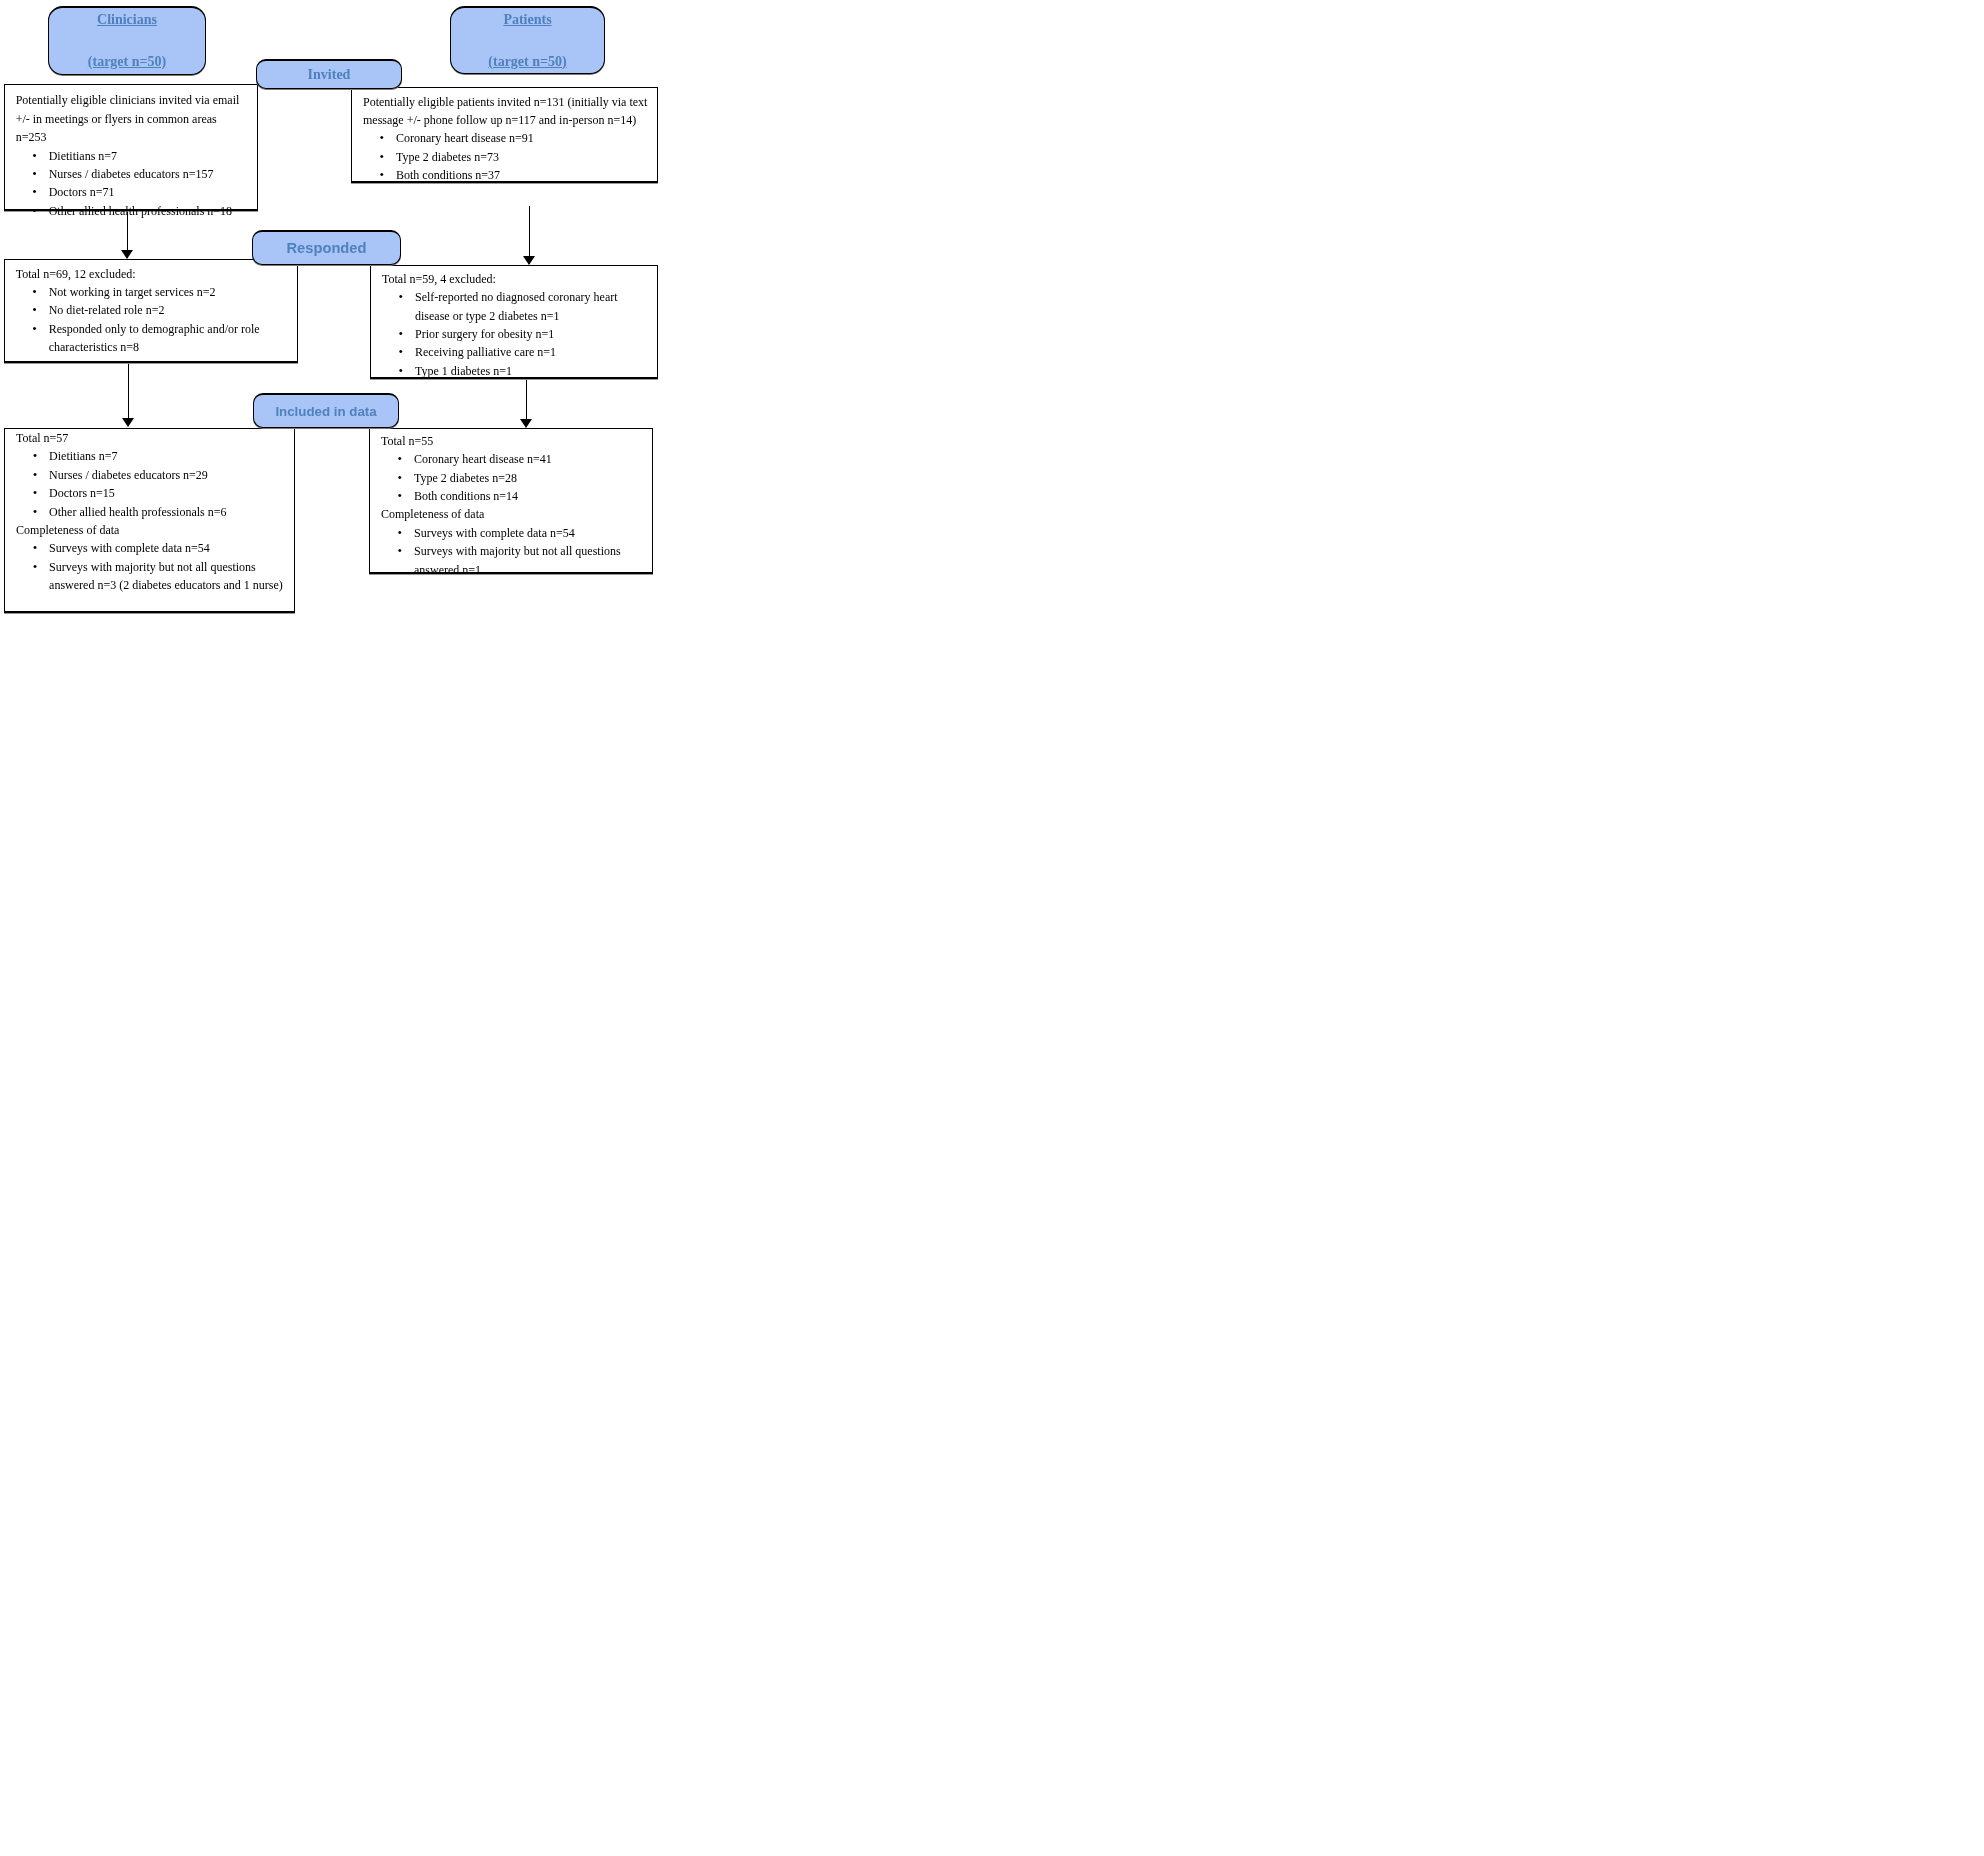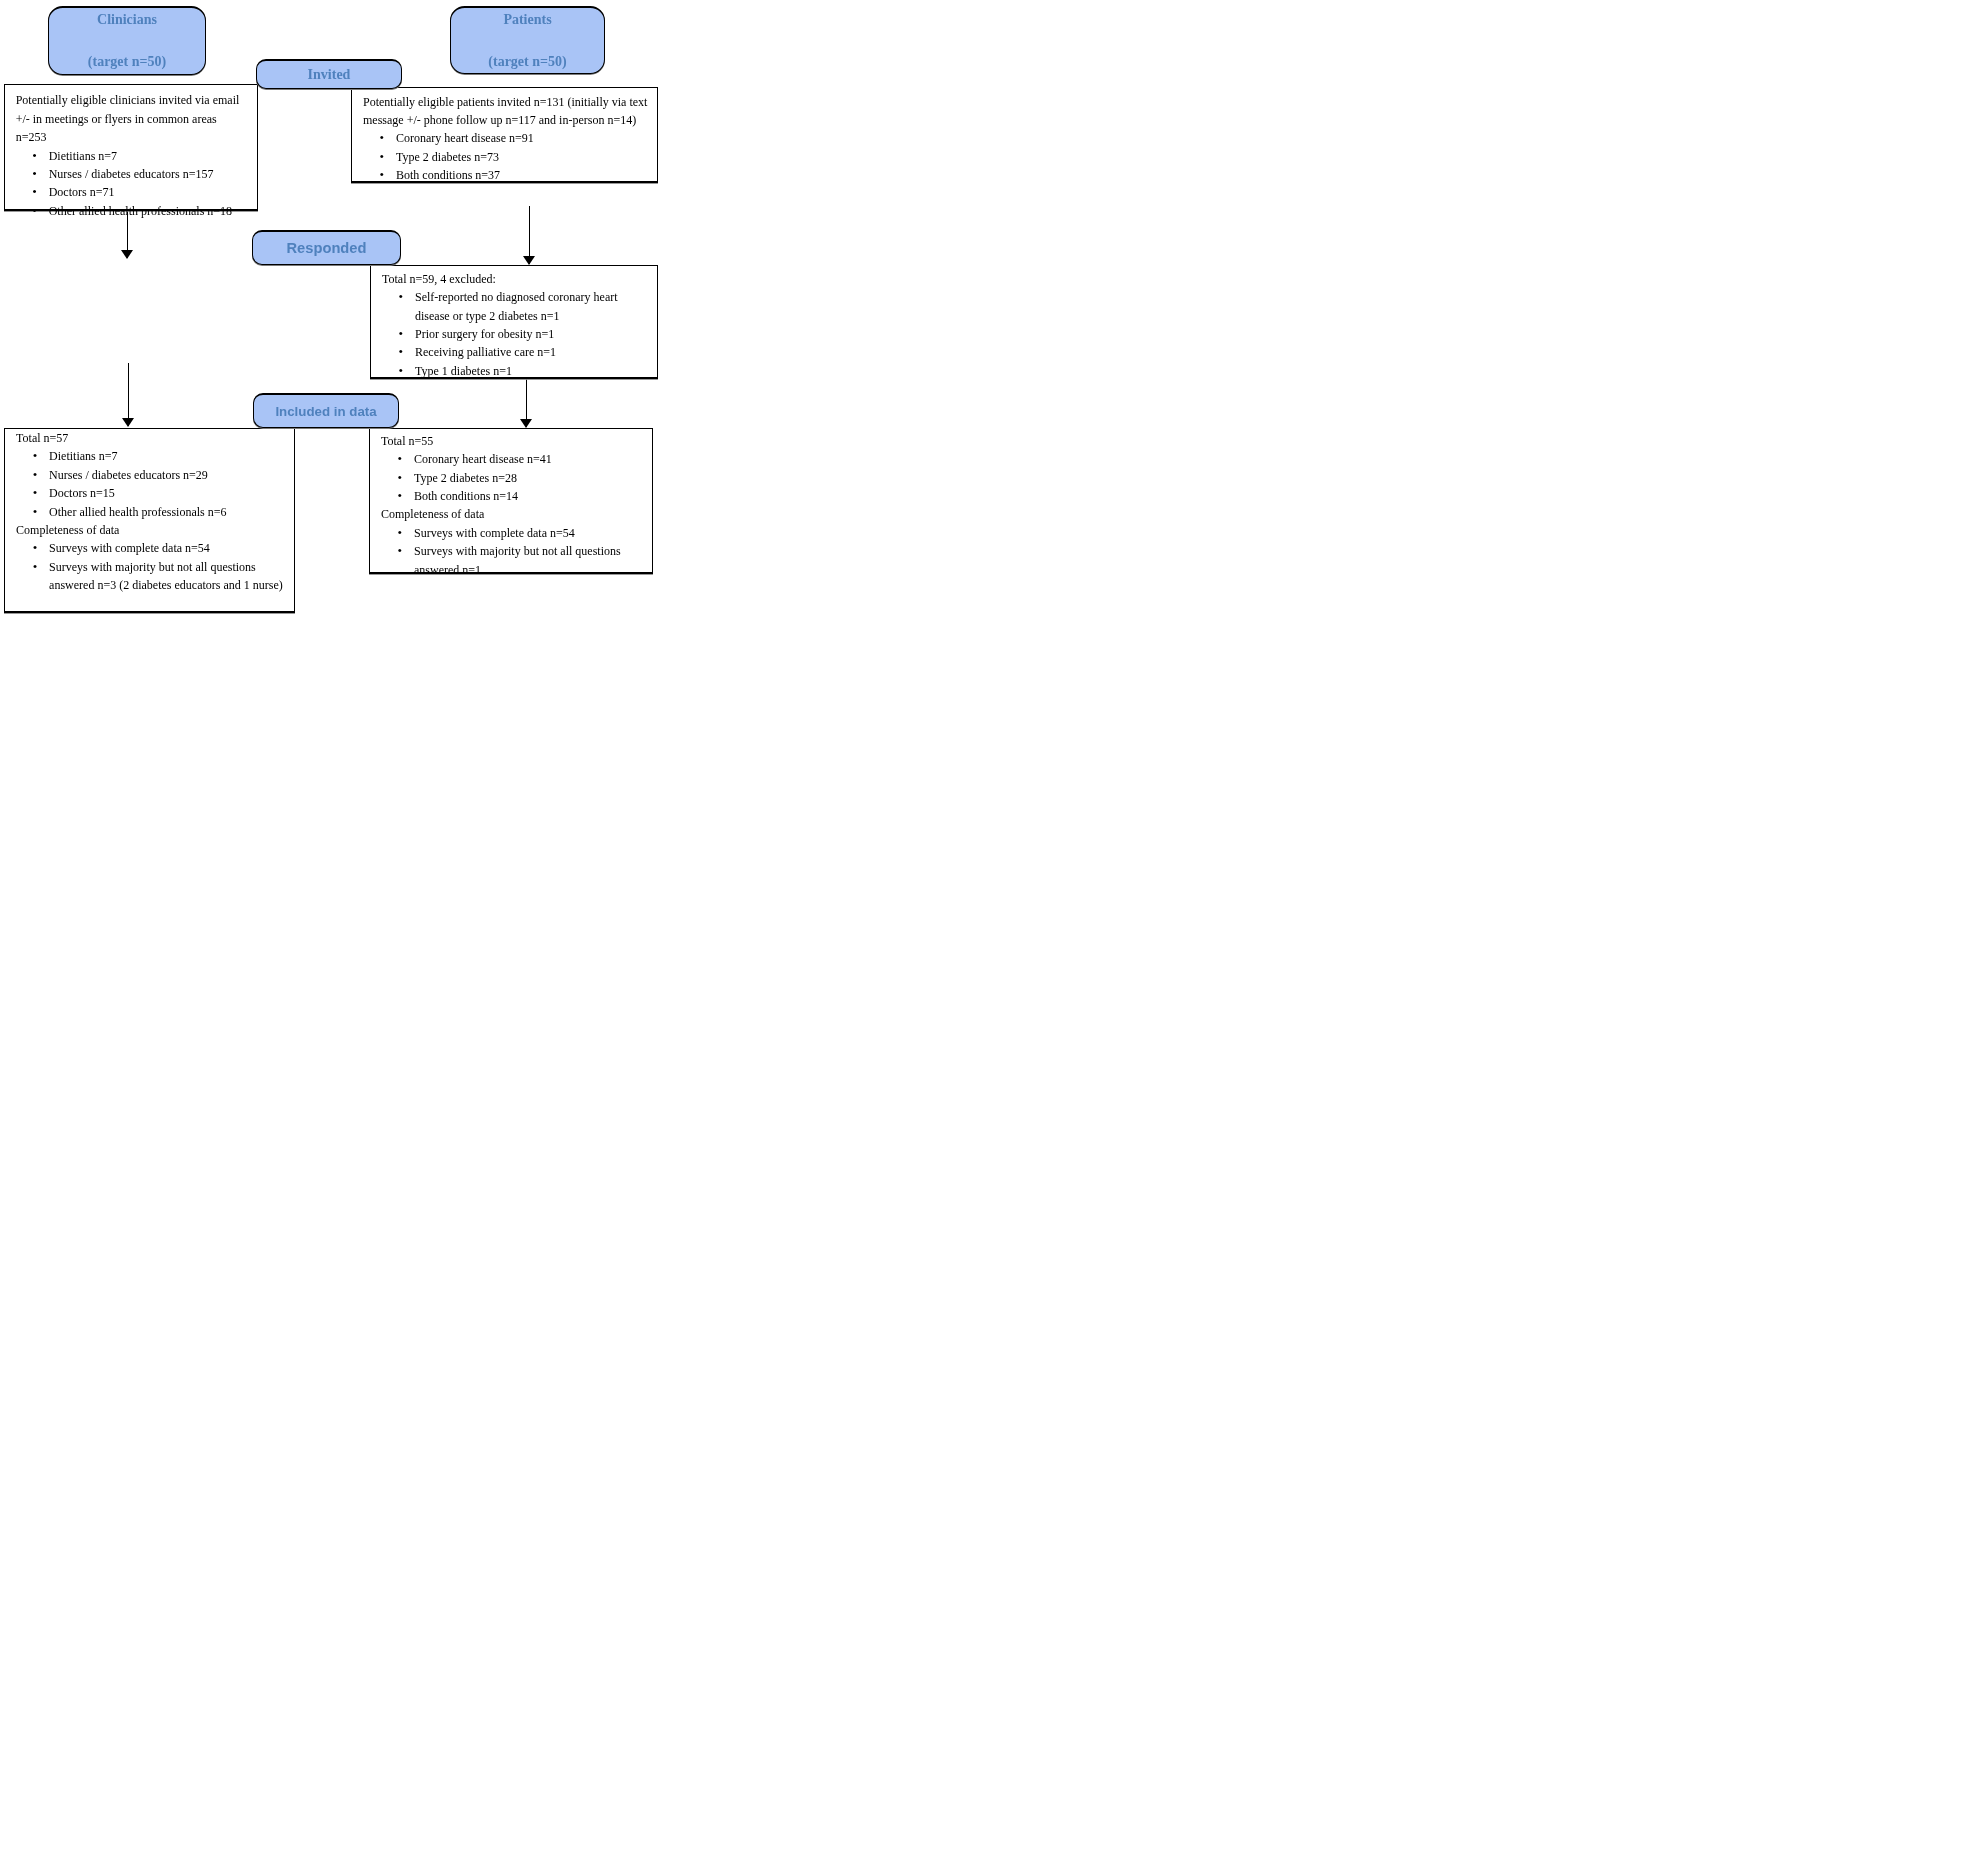--- a/index.html
+++ b/index.html
@@ -38,21 +38,21 @@
     border:1.4px solid #000;
     border-top:2.3px solid #000;
     border-radius:10px;
     box-shadow:0 0.9px 0 #7a7a7a;
     z-index:5;
     display:flex;flex-direction:column;
     align-items:center;justify-content:center;
     color:#4f81bd;font-weight:bold;
     box-sizing:border-box;text-align:center;
   }
-  .pill.big{border-radius:14.7px;gap:26px;font-size:14px;}
+  .pill.big{border-radius:14.7px;gap:26px;font-size:14px;text-decoration:underline;}
   .pill.serif{font-family:"Liberation Serif",serif;font-size:14px;}
   .pill.sans{font-family:"Liberation Sans",sans-serif;}
   
   .arrow{
     position:absolute;
     width:0;
     border-left:1.4px solid #000;
     z-index:1;
   }
   .arrow::after{
@@ -103,20 +103,26 @@
   <div class="wbox" style="left:351px;top:87px;width:307px;height:96px;">
     <div class="lead">Potentially eligible patients invited n=131 (initially via text message +/- phone follow up n=117 and in-person n=14)</div>
     <div class="li">Coronary heart disease n=91</div>
     <div class="li">Type 2 diabetes n=73</div>
     <div class="li">Both conditions n=37</div>
   </div>
 
   <div class="arrow" style="left:127px;top:211px;height:47px;"></div>
   <div class="arrow" style="left:529px;top:206px;height:58px;"></div>
 
+  <div class="wbox" style="left:3.7px;top:259px;width:294px;height:104px;">
+    <div class="lead">Total n=69, 12 excluded:</div>
+    <div class="li">Not working in target services n=2</div>
+    <div class="li">No diet-related role n=2</div>
+    <div class="li">Responded only to demographic and/or role characteristics n=8</div>
+  </div>
 
   <div class="wbox" style="left:370px;top:265px;width:288px;height:114px;padding-top:3.7px;">
     <div class="lead">Total n=59, 4 excluded:</div>
     <div class="li">Self-reported no diagnosed coronary heart disease or type 2 diabetes n=1</div>
     <div class="li">Prior surgery for obesity n=1</div>
     <div class="li">Receiving palliative care n=1</div>
     <div class="li">Type 1 diabetes n=1</div>
   </div>
 
   <div class="arrow" style="left:128px;top:363px;height:63px;"></div>

